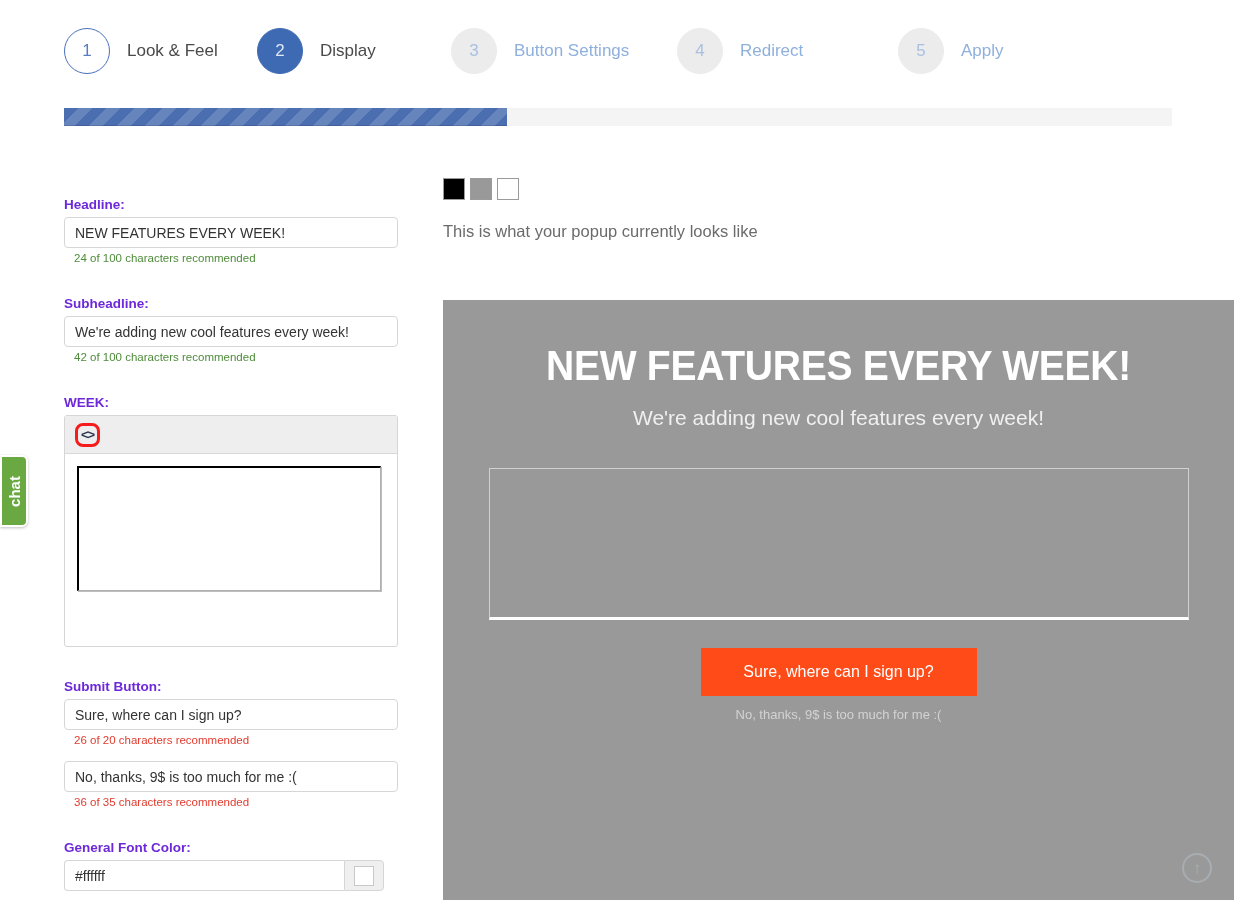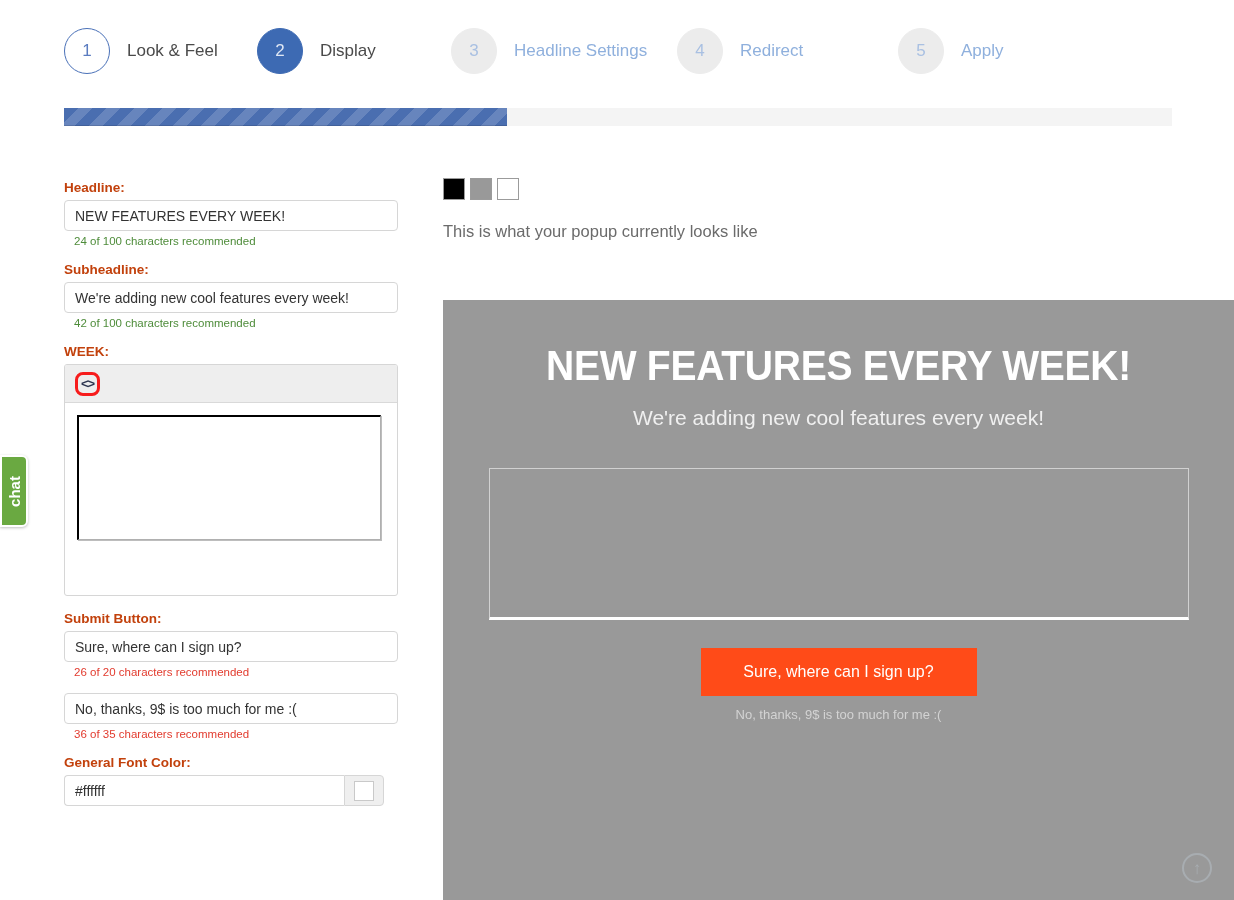--- a/index.html
+++ b/index.html
@@ -61,22 +61,22 @@
     box-shadow: inset 0 -1px 0 rgba(0,0,0,.12);
   }
 
   
   .form-col { position: absolute; left: 64px; top: 180px; width: 334px; }
   .form-title {
     font-size: 26px; color: #555; font-weight: 400;
     margin: 0 0 26px 0; letter-spacing: .1px;
   }
   .field-label {
-    font-size: 13.5px; font-weight: bold; color: #c2410c;
-    margin-bottom: 5px; display: block;
+    font-size: 13.5px; font-weight: bold; color: #6d28d9;
+    margin-bottom: 5px; display: block; margin-top: 17px;
   }
   .text-input {
     display: block; width: 334px; height: 31px;
     border: 1px solid #d6d6d6; border-radius: 4px;
     padding: 0 10px; font-size: 14px; color: #333;
     background: #fff; font-family: "Liberation Sans", sans-serif;
     outline: none;
   }
   .hint { font-size: 11.5px; margin: 4px 0 0 10px; }
   .hint.ok { color: #4e8c3a; }
@@ -205,21 +205,21 @@
     <div class="step step-1">
       <div class="step-circle">1</div>
       <div class="step-label">Look &amp; Feel</div>
     </div>
     <div class="step step-2">
       <div class="step-circle">2</div>
       <div class="step-label">Display</div>
     </div>
     <div class="step step-3 step-off">
       <div class="step-circle">3</div>
-      <div class="step-label">Headline Settings</div>
+      <div class="step-label">Button Settings</div>
     </div>
     <div class="step step-4 step-off">
       <div class="step-circle">4</div>
       <div class="step-label">Redirect</div>
     </div>
     <div class="step step-5 step-off">
       <div class="step-circle">5</div>
       <div class="step-label">Apply</div>
     </div>
   </div>

